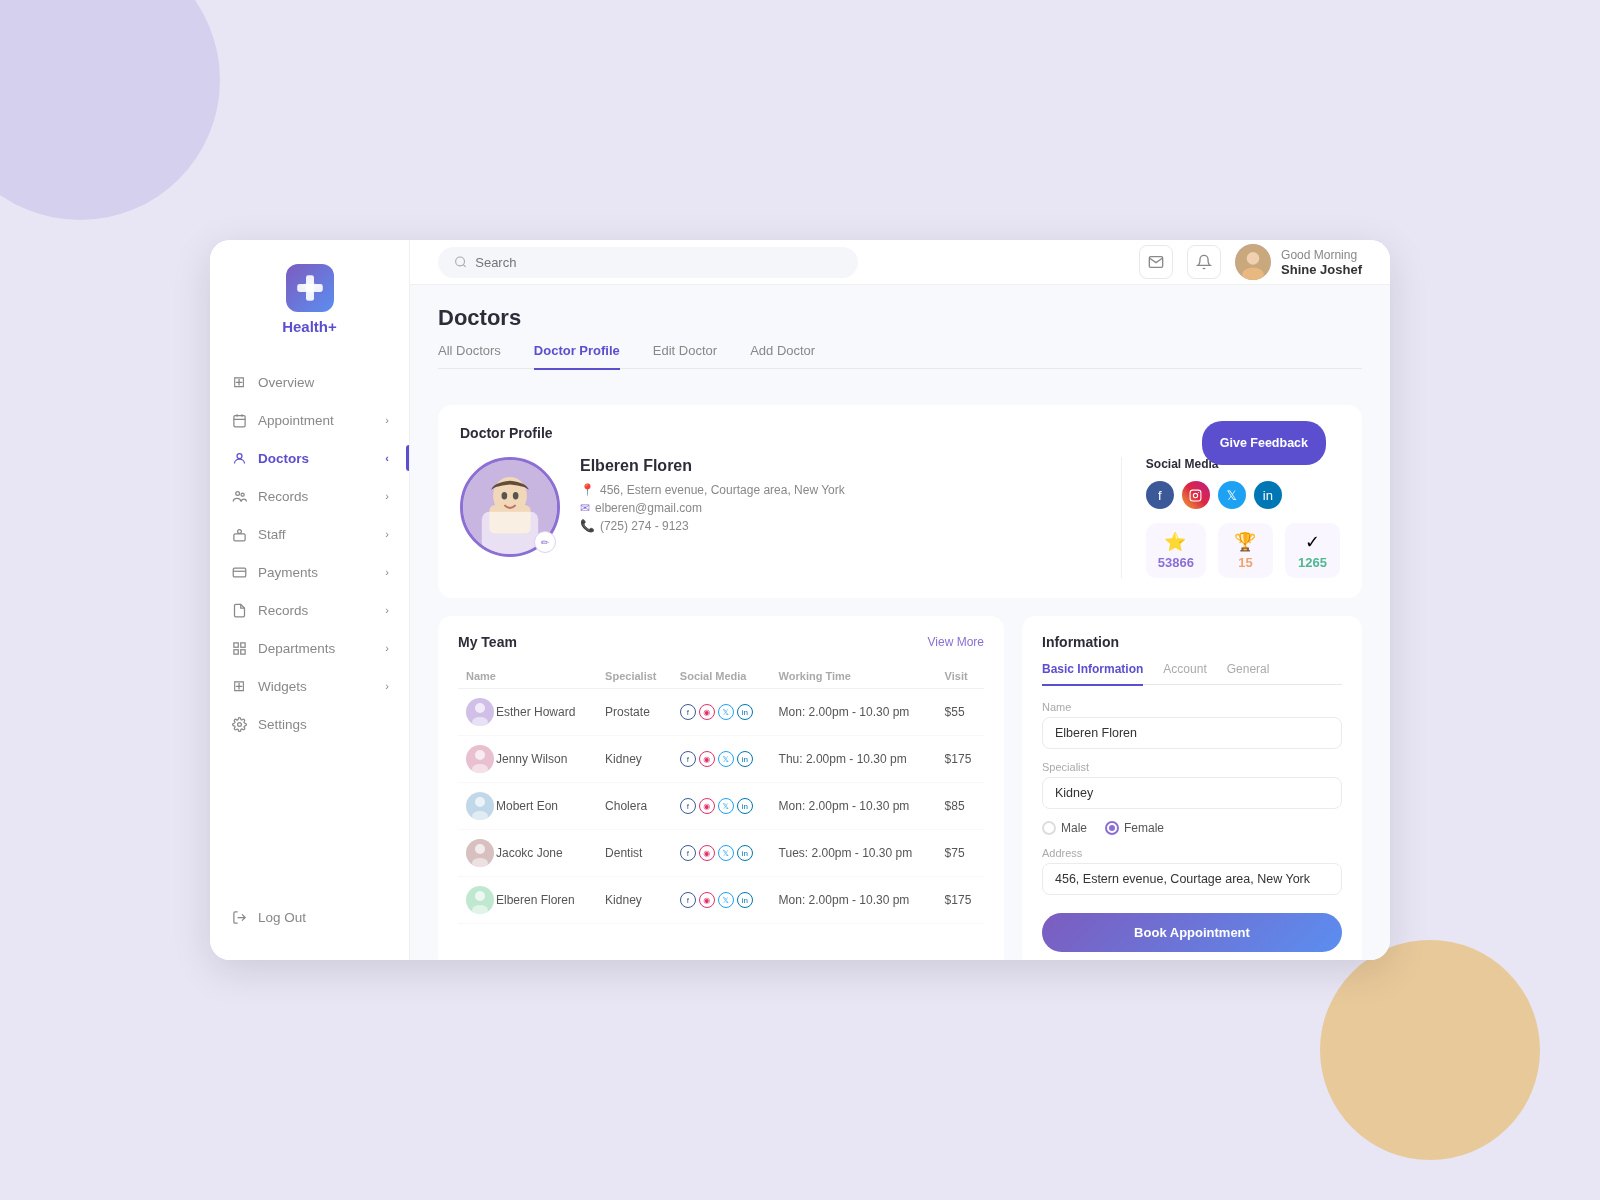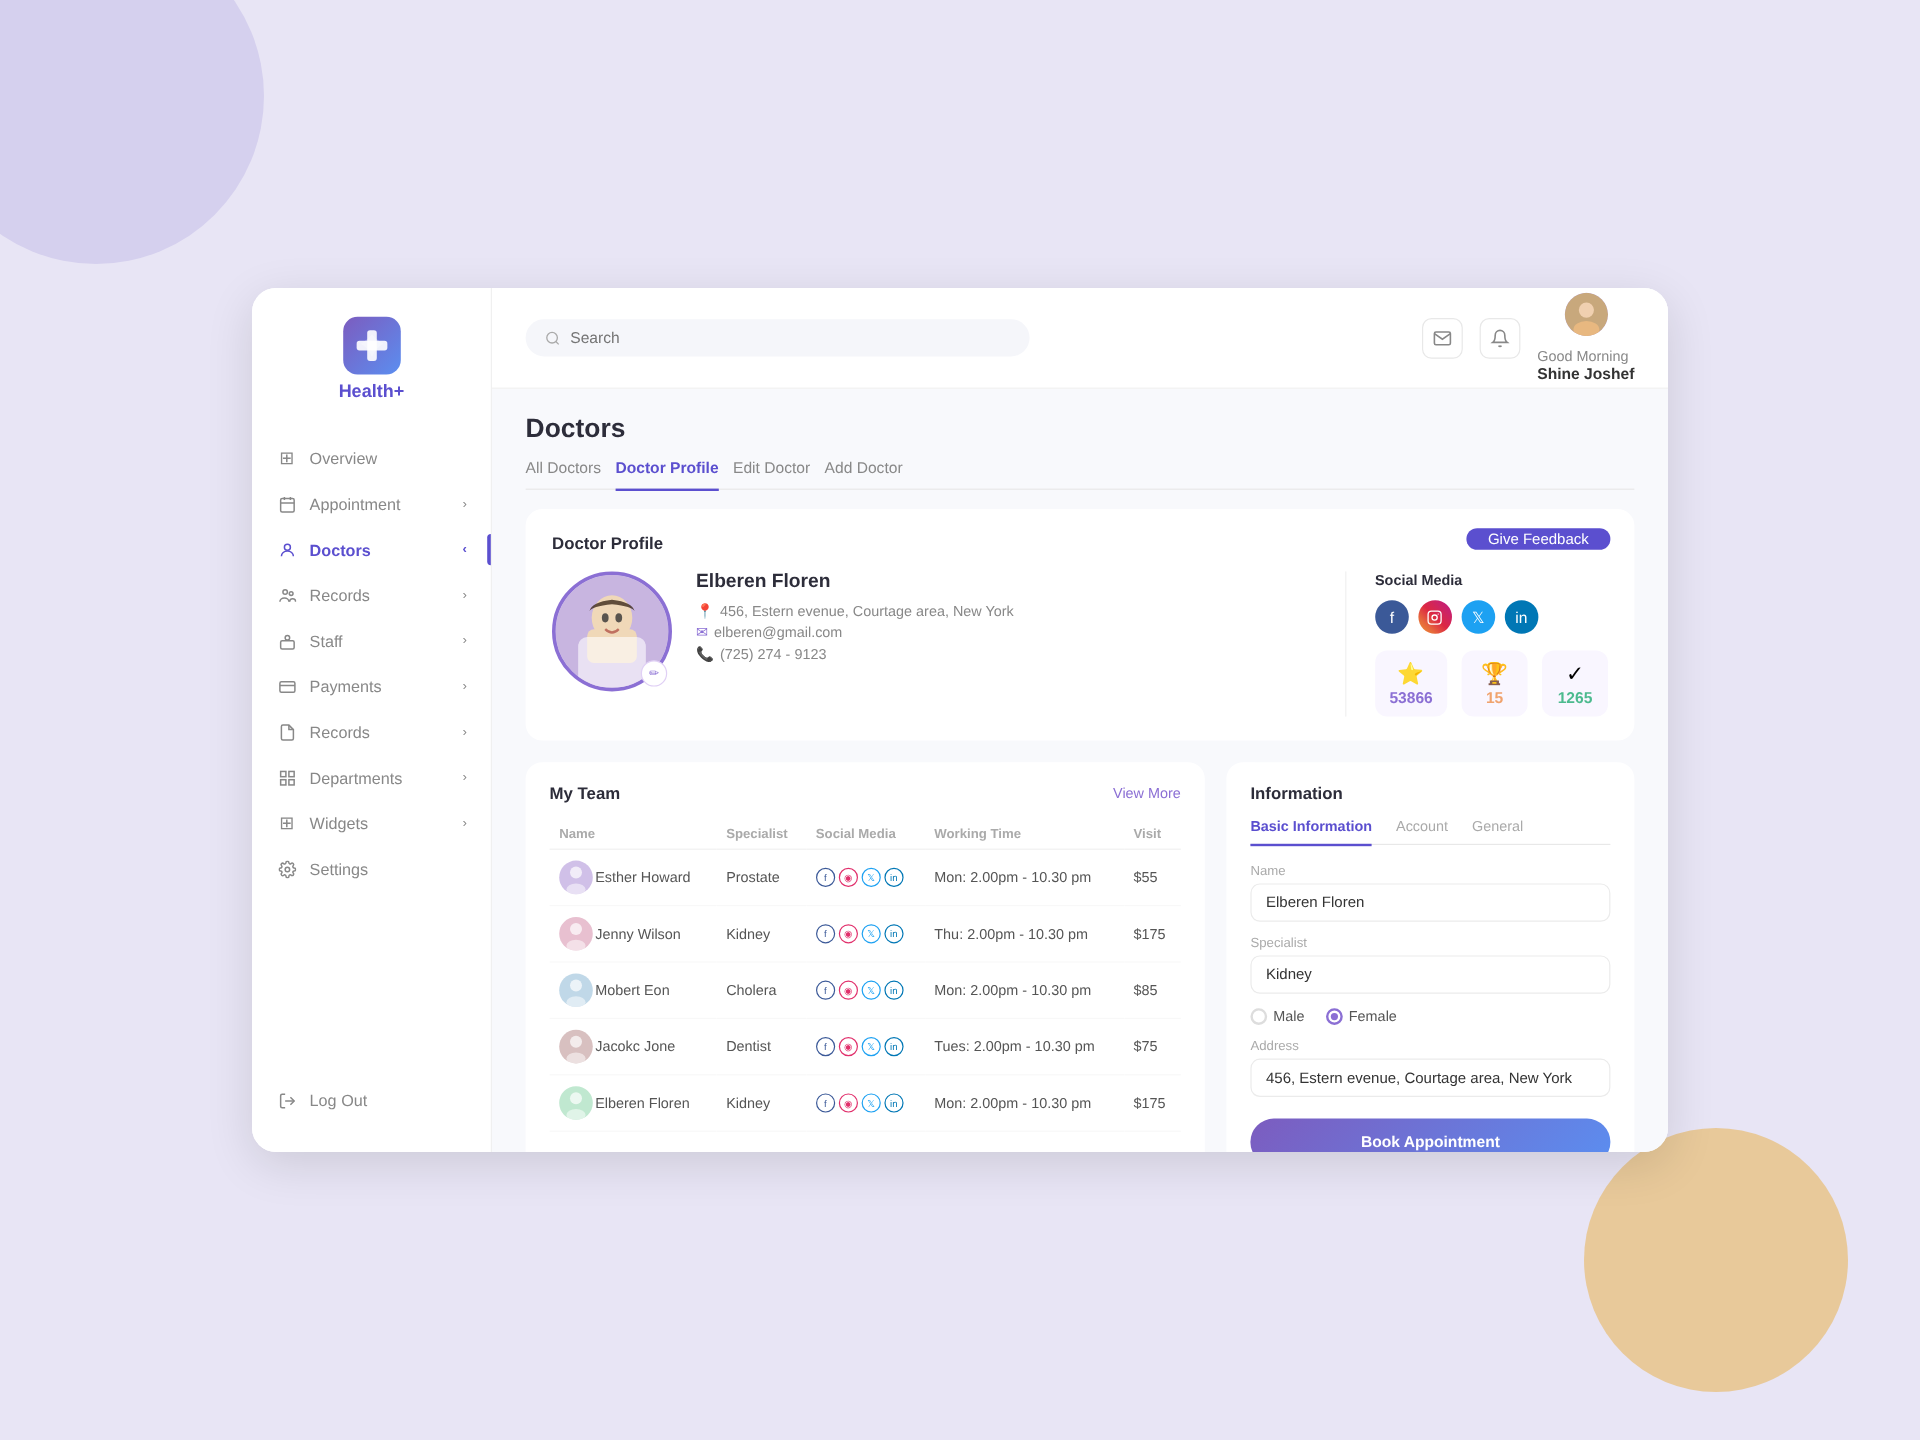--- a/index.html
+++ b/index.html
@@ -160,21 +160,20 @@
       border-radius: 8px;
       display: flex; align-items: center; justify-content: center;
       cursor: pointer;
       color: #888;
       font-size: 16px;
     }
     .user-info {
       display: flex;
       align-items: center;
       gap: 10px;
-      flex-direction: column;
     }
     .user-avatar {
       width: 36px; height: 36px;
       border-radius: 50%;
       background: #c8b8e8;
       overflow: hidden;
       display: flex; align-items: center; justify-content: center;
     }
     .user-avatar svg { width: 100%; height: 100%; }
     .user-text { font-size: 12px; color: #888; }
@@ -186,23 +185,23 @@
       padding: 20px 28px;
     }
     .page-title {
       font-size: 22px;
       font-weight: 700;
       color: #2d2d3a;
       margin-bottom: 12px;
     }
     .tabs-bar {
       display: flex;
-      gap: 12px;
+      gap: 33px;
       border-bottom: 1.5px solid #e8e8e8;
-      margin-bottom: 16px;
+      margin-bottom: 36px;
     }
     .tab-item {
       font-size: 13px;
       color: #888;
       padding-bottom: 10px;
       cursor: pointer;
       border-bottom: 2.5px solid transparent;
       margin-bottom: -2px;
     }
     .tab-item.active {
@@ -223,29 +222,29 @@
     }
     .profile-section-title {
       position: absolute;
       top: 20px; left: 22px;
       font-size: 14px;
       font-weight: 700;
       color: #2d2d3a;
     }
     .feedback-btn {
       position: absolute;
-      top: 16px; right: 20px;
+      top: 16px; right: 36px;
       background: #5b4fcf;
       color: #fff;
       border: none;
       border-radius: 20px;
-      padding: 2px 18px;
+      padding: 15px 18px;
       font-size: 12.5px;
       cursor: pointer;
-      font-weight: 400;
+      font-weight: 700;
     }
     .profile-inner {
       margin-top: 32px;
       display: flex;
       align-items: flex-start;
       gap: 20px;
       flex: 1;
     }
     .doctor-avatar-wrap {
       position: relative;

